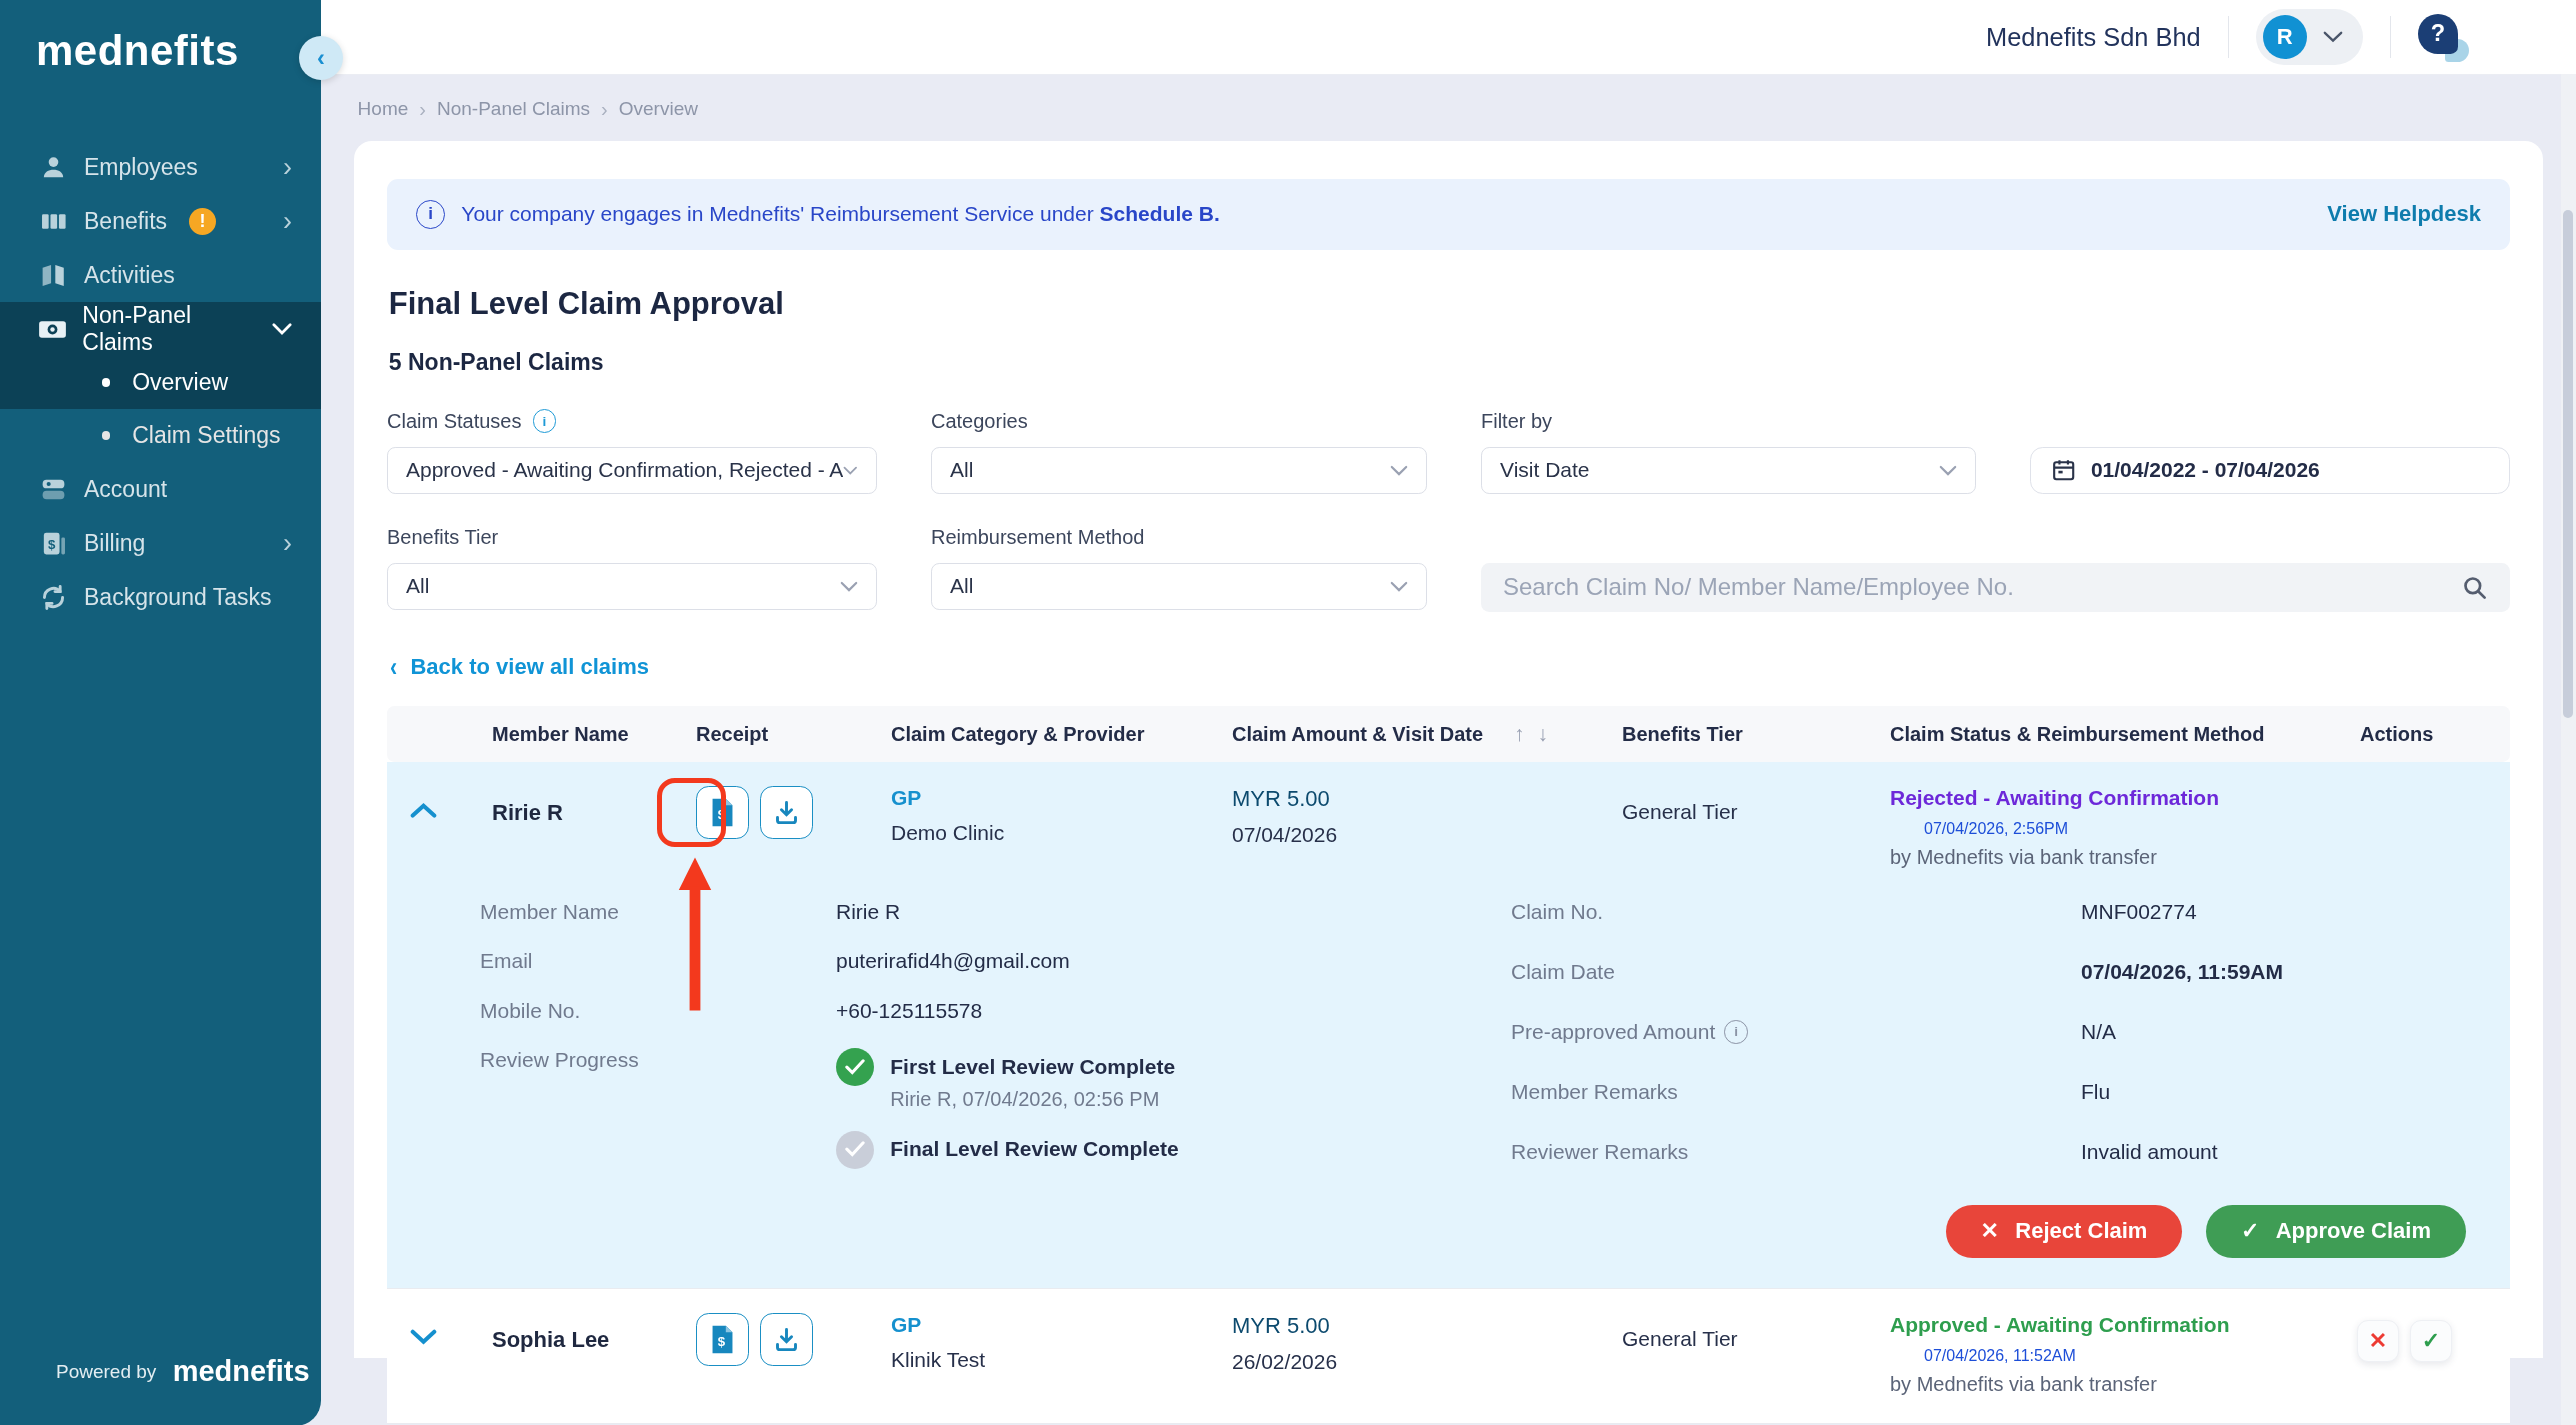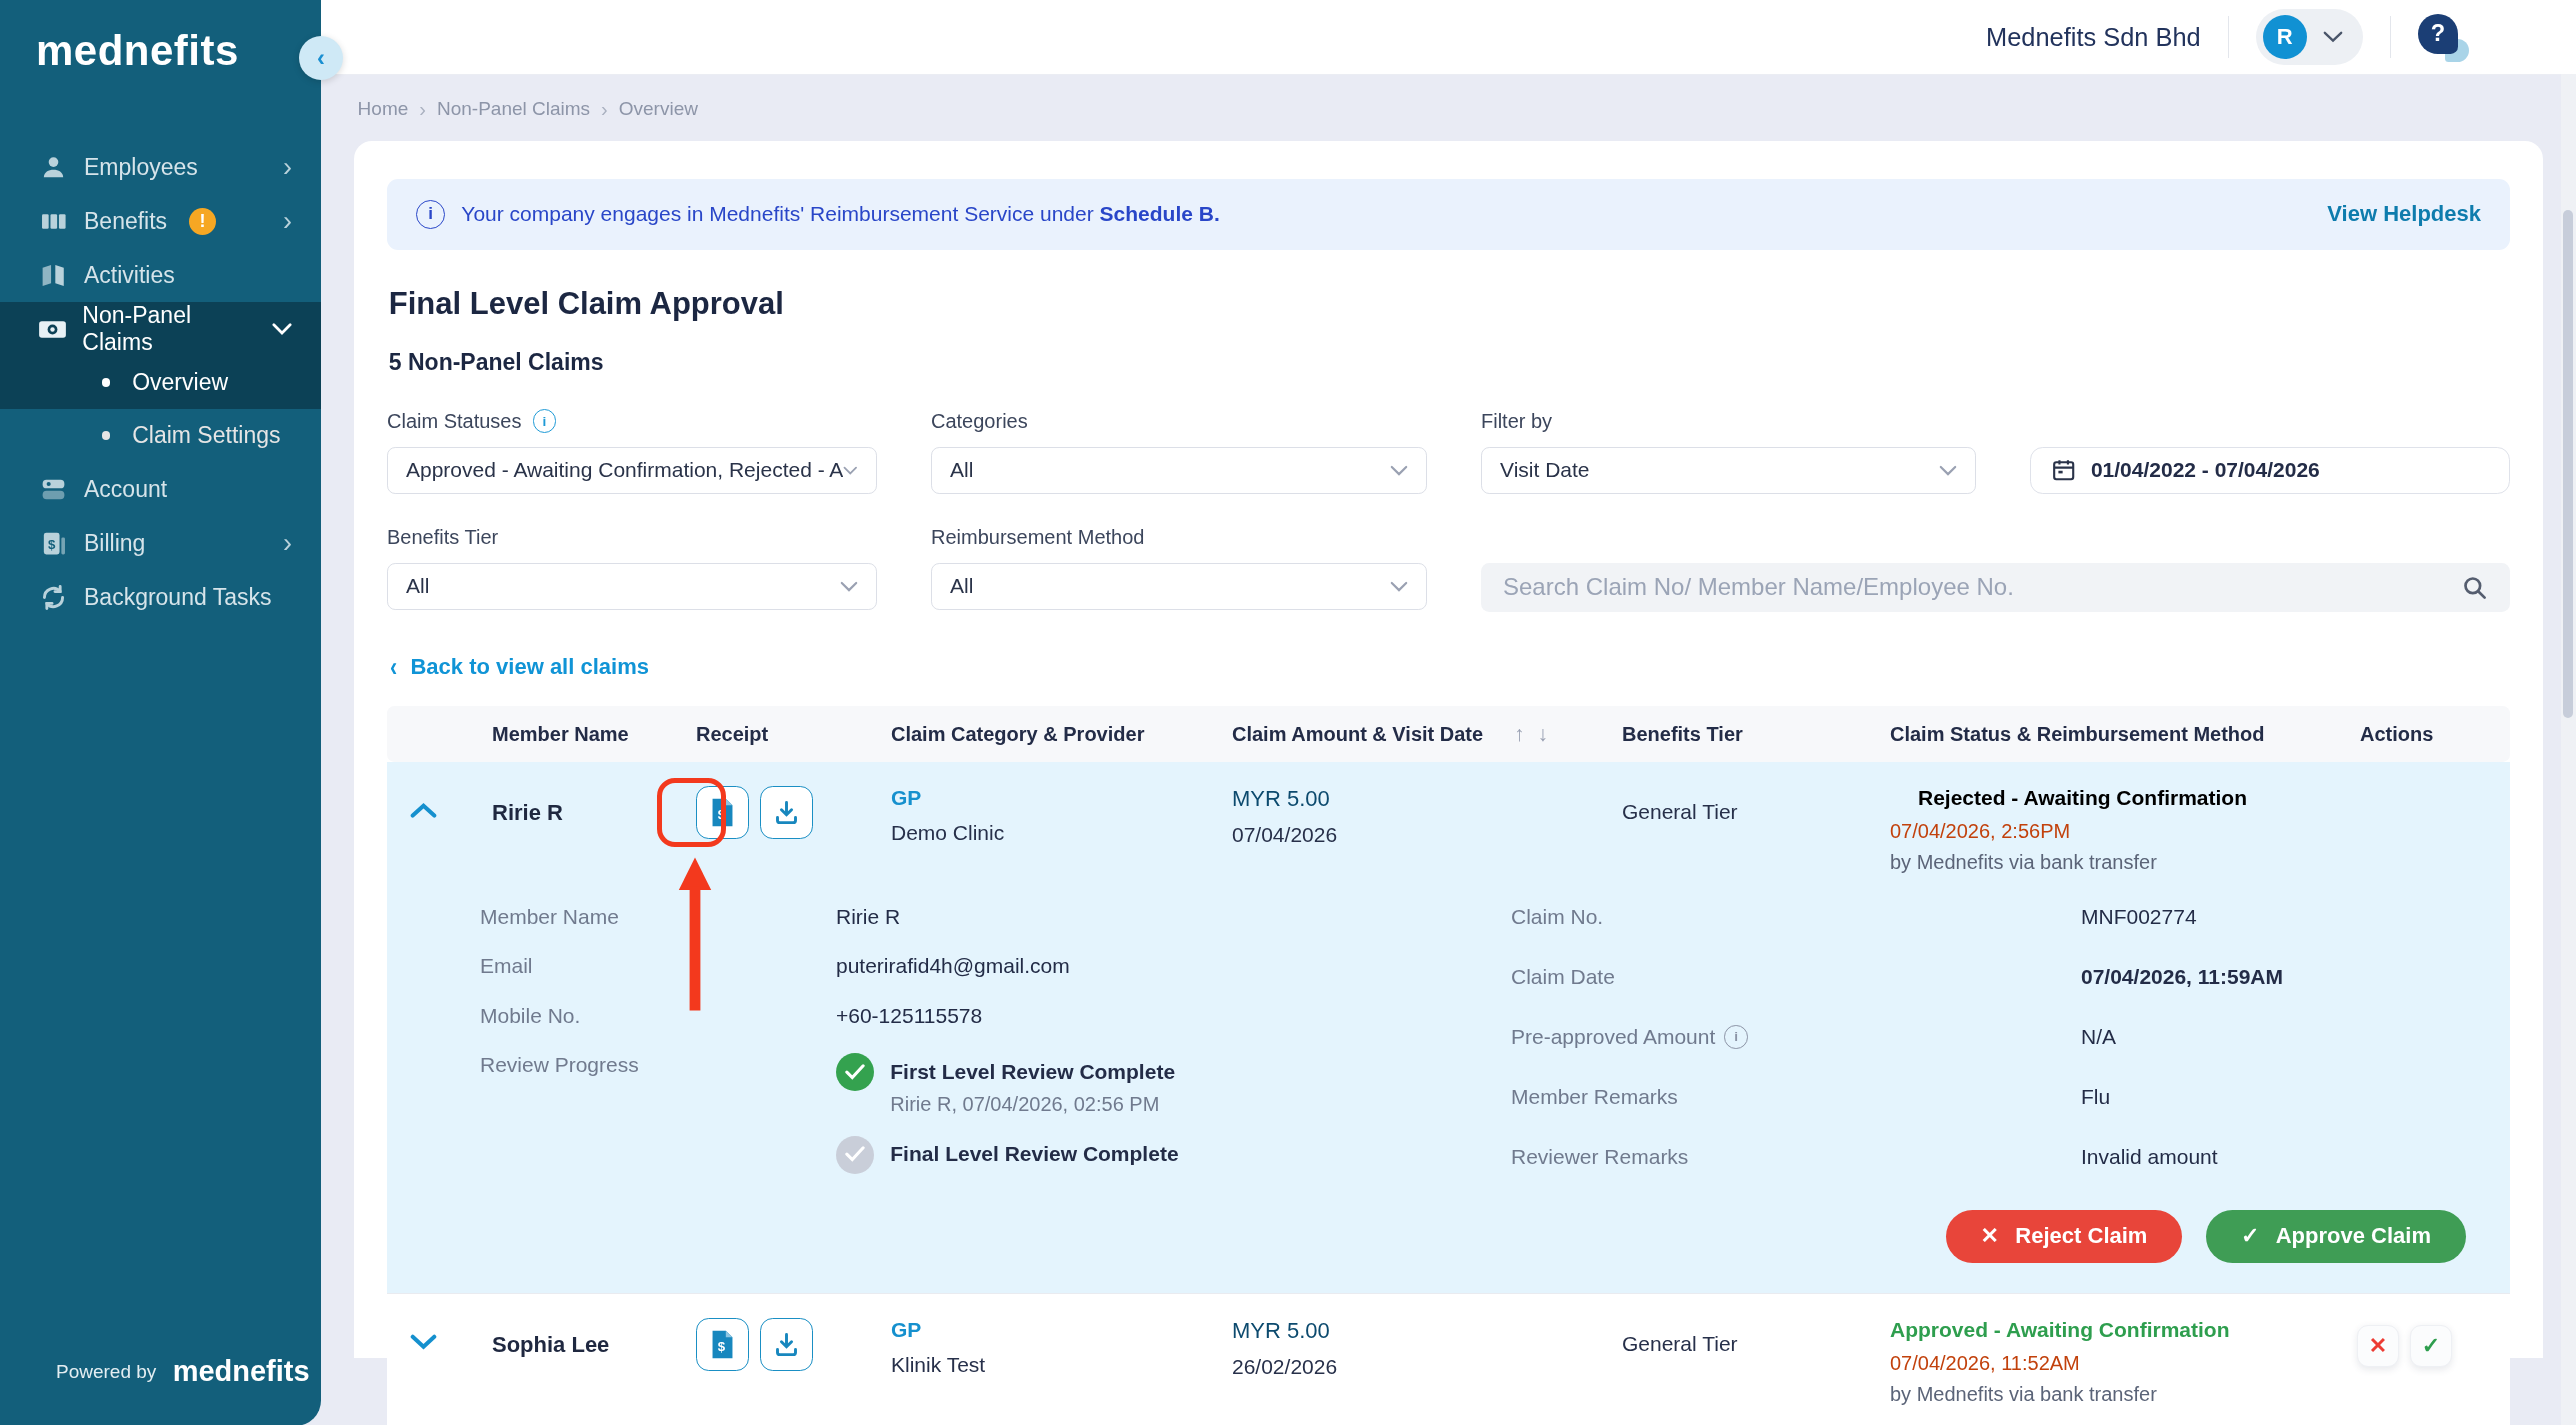--- a/index.html
+++ b/index.html
@@ -106,22 +106,22 @@
   .expand-cell{ display:flex; justify-content:center; padding-top:16.3px; cursor:pointer; }
   .member{ font-size:22px; font-weight:bold; color:#1f2840; padding-top:14.5px; }
   .receipt-cell{ display:flex; gap:11px; position:relative; }
   .icon-btn{ width:53px; height:53px; border:1.8px solid #1a8fc4; border-radius:12.7px; background:#fff;
              display:flex; align-items:center; justify-content:center; cursor:pointer; }
   .cat-main{ font-size:21px; font-weight:bold; color:#1590ce; }
   .cat-sub{ font-size:21px; color:#27304a; margin-top:11px; }
   .amt-main{ font-size:22px; font-weight:normal; color:#0c4a6e; }
   .amt-sub{ font-size:21px; color:#27304a; margin-top:11px; }
   .status-name{ font-size:21px; font-weight:bold; }
-  .st-red{ color:#000000;margin-left:28px; } .st-green{ color:#2e9e4e; }
-  .status-time{ font-size:20px; color:#c2410c; margin-top:10px; }
+  .st-red{ color:#6d28d9; } .st-green{ color:#2e9e4e; }
+  .status-time{ font-size:16px; color:#1d4ed8; margin-top:10px;margin-left:34px; }
   .status-via{ font-size:20px; color:#5b6478; margin-top:8.2px; }
   .actions-cell{ display:flex; gap:11px; padding-left:29px; padding-top:7.3px; }
   .mini-btn{ width:42px; height:42px; border-radius:11px; background:#fbfcfd; border:0.9px solid #eef0f4;
              box-shadow:0 2.7px 7.3px rgba(40,50,80,.10); display:flex; align-items:center; justify-content:center;
              font-size:22px; font-weight:bold; cursor:pointer; }
   .mini-x{ color:#ed3b33; } .mini-ok{ color:#2e9e4e; }
 
   
   .expanded{ background:#e4f4fd; border-bottom:0.9px solid #e9ebf0; padding:23.6px 0 27px; }
   .annot-ring{ position:absolute; left:-7.3px; top:-8.2px; width:69px; height:69px; border:5.4px solid #f3391d;

